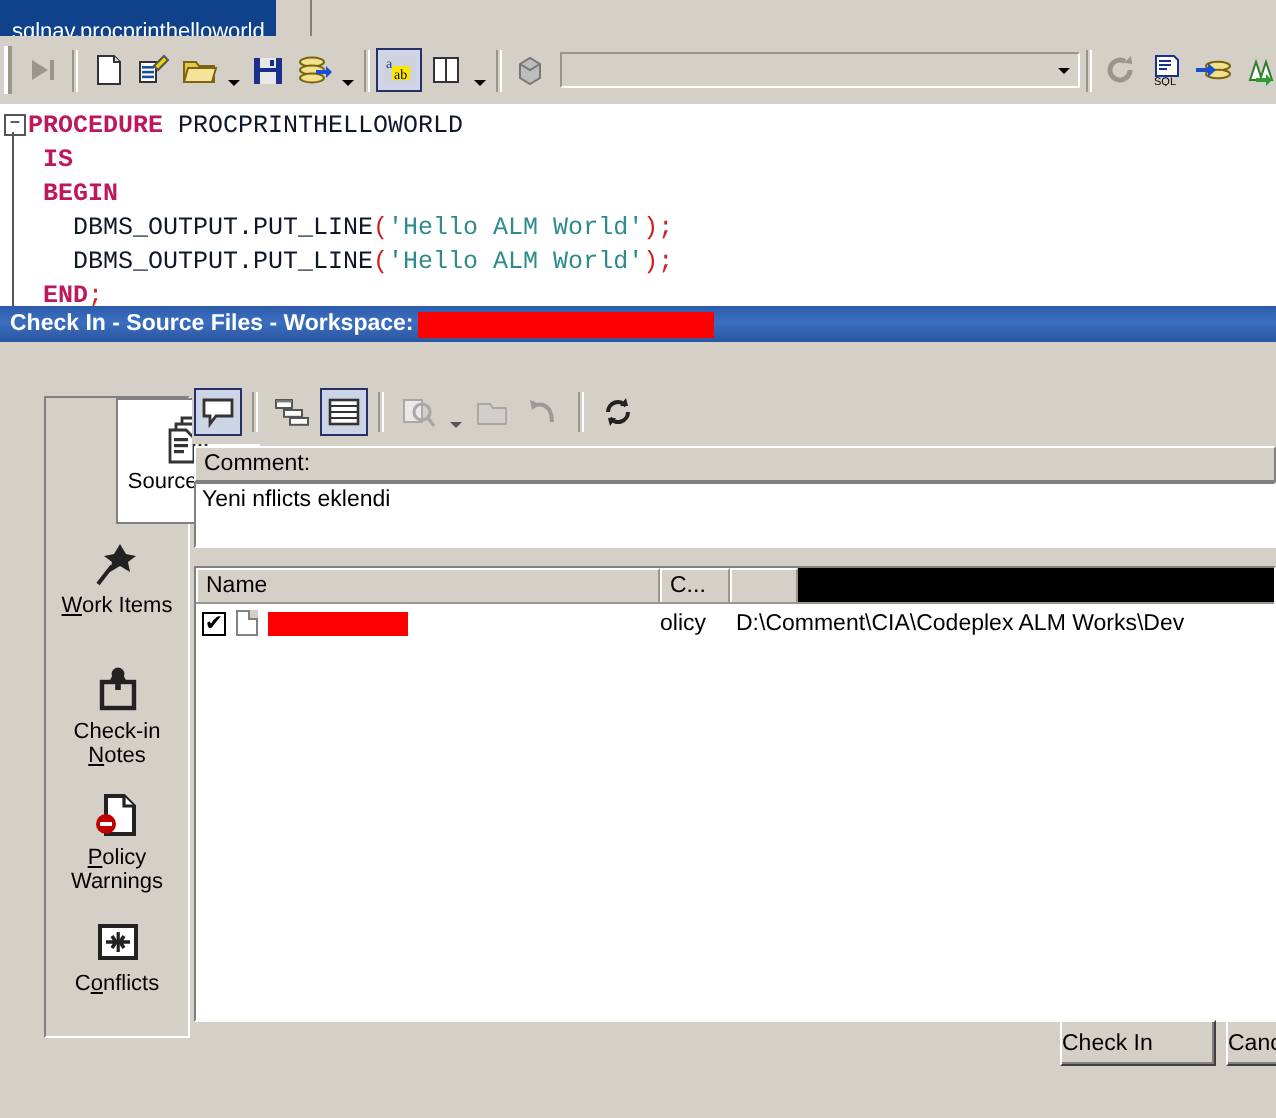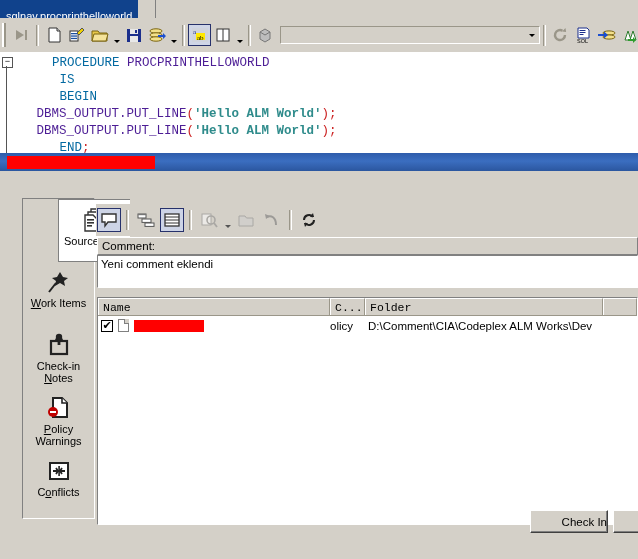--- a/index.html
+++ b/index.html
@@ -98,23 +98,23 @@
   }
   .foldline{
     position:absolute;left:6px;top:14px;width:1px;height:116px;background:#555;
   }
   .code{
     position:absolute;left:14px;top:3px;
     font-family:"Liberation Mono","DejaVu Sans Mono",monospace;
     font-size:12.5px;line-height:17px;
     white-space:pre;
   }
-  .kw{color:#0369a1;font-weight:normal;margin-left:38px;}
-  .id{color:#4c1d95;}
-  .str{color:#2e8b8b;font-weight:bold;}
+  .kw{color:#be185d;font-weight:bold;}
+  .id{color:#0f172a;}
+  .str{color:#2e8b8b;}
   .pnc{color:#cc2222;}
 
   
   .dialog{
     position:absolute;left:0;top:153px;width:638px;height:406px;
     background:#d4d0c8;
   }
   .dlg-title{
     position:absolute;left:0;top:0;width:638px;height:18px;
     background:linear-gradient(to bottom,#2e5cab 0%,#3b6ec0 45%,#2b569f 100%);
@@ -152,21 +152,21 @@
     width:72px;
     box-sizing:border-box;
     margin-left:35px;
   }
   .nav-icon{height:30px;display:flex;align-items:center;justify-content:center;}
   .nav-label{line-height:12px;padding:0 2px;}
   .nav-label u{text-decoration:underline;}
 
   
   .content{
-    position:absolute;left:96px;top:33px;right:0;height:321px;
+    position:absolute;left:96px;top:19px;right:0;height:321px;
   }
   .c-toolbar{
     position:absolute;left:0;top:0;width:542px;height:32px;
     background:#d4d0c8;
     display:flex;align-items:center;
   }
   .ct-btn{
     width:24px;height:24px;margin:0 1px;
     display:flex;align-items:center;justify-content:center;
     flex:0 0 auto;
@@ -204,21 +204,20 @@
     background:#ffffff;
     border:1px solid;
     border-color:#808080 #fff #fff #808080;
     box-sizing:border-box;
     overflow:hidden;
   }
   .grid-head{
     display:flex;height:17px;
     background:#000000;
     border-bottom:1px solid #9a9689;
-    font-family:Liberation Mono, monospace;
   }
   .gh{
     height:17px;box-sizing:border-box;
     border-right:1px solid #9a9689;
     border-top:1px solid #fff;
     border-left:1px solid #fff;
     display:flex;align-items:center;
     padding-left:4px;
     font-size:11.5px;
     background:#d4d0c8;
@@ -245,21 +244,21 @@
     border-left:1px solid #808080;border-bottom:1px solid #808080;
   }
 
   
   .btn{
     position:absolute;
     background:#d4d0c8;
     border:1px solid;
     border-color:#fff #404040 #404040 #fff;
     box-shadow:inset -1px -1px 0 #808080, inset 1px 1px 0 #d4d0c8;
-    display:flex;align-items:center;justify-content:flex-end;
+    display:flex;align-items:center;justify-content:flex-start;
     font-size:11.5px;
     box-sizing:border-box;
   }
   .btn-checkin{left:530px;top:510px;width:78px;height:23px;}
   .btn-cancel{left:613px;top:510px;width:78px;height:23px;}
 </style>
 </head>
 <body>
 
 <div class="tabstrip">
@@ -400,20 +399,21 @@
 <span class="id"> </span><span class="kw">IS</span>
 <span class="id"> </span><span class="kw">BEGIN</span>
 <span class="id">   DBMS_OUTPUT.PUT_LINE</span><span class="pnc">(</span><span class="str">'Hello ALM World'</span><span class="pnc">);</span>
 <span class="id">   DBMS_OUTPUT.PUT_LINE</span><span class="pnc">(</span><span class="str">'Hello ALM World'</span><span class="pnc">);</span>
 <span class="id"> </span><span class="kw">END</span><span class="pnc">;</span></div>
 </div>
 
 <div class="dialog">
 
   <div class="dlg-title">
+    <span>Check In - Source Files - Workspace:</span>
     <span class="redact" style="width:148px;margin-left:2px;"></span>
   </div>
 
   <div class="dlg-body">
 
     <div class="leftnav">
       <div class="nav-item active">
         <span class="nav-icon">
           <svg width="26" height="26" viewBox="0 0 26 26">
             <path d="M9 2 h8 l4 4 v13 H9 Z" fill="#fff" stroke="#333" stroke-width="1.4"></path>
@@ -526,28 +526,27 @@
             <path d="M5 16 l-1 -4 4 0 Z" fill="#222"></path>
           </svg>
         </div>
       </div>
 
       <div class="comment-label">
         <span>Comment:</span>
       </div>
 
       <div class="comment-box">
-        <span>Yeni comment eklendi</span>
+        <span>Yeni nflicts eklendi</span>
       </div>
 
       <div class="grid">
         <div class="grid-head">
           <div class="gh" style="width:232px">Name</div>
           <div class="gh" style="width:35px">C...</div>
-          <div class="gh" style="width:238px">Folder</div>
           <div class="gh" style="width:34px"></div>
         </div>
         <div class="grid-row">
           <div class="gc" style="width:232px">
             <span class="chk">
               <span>✔</span>
             </span>
             <span class="fileicon"></span>
             <span class="redact" style="width:70px;margin-left:5px;height:12px;"></span>
           </div>

